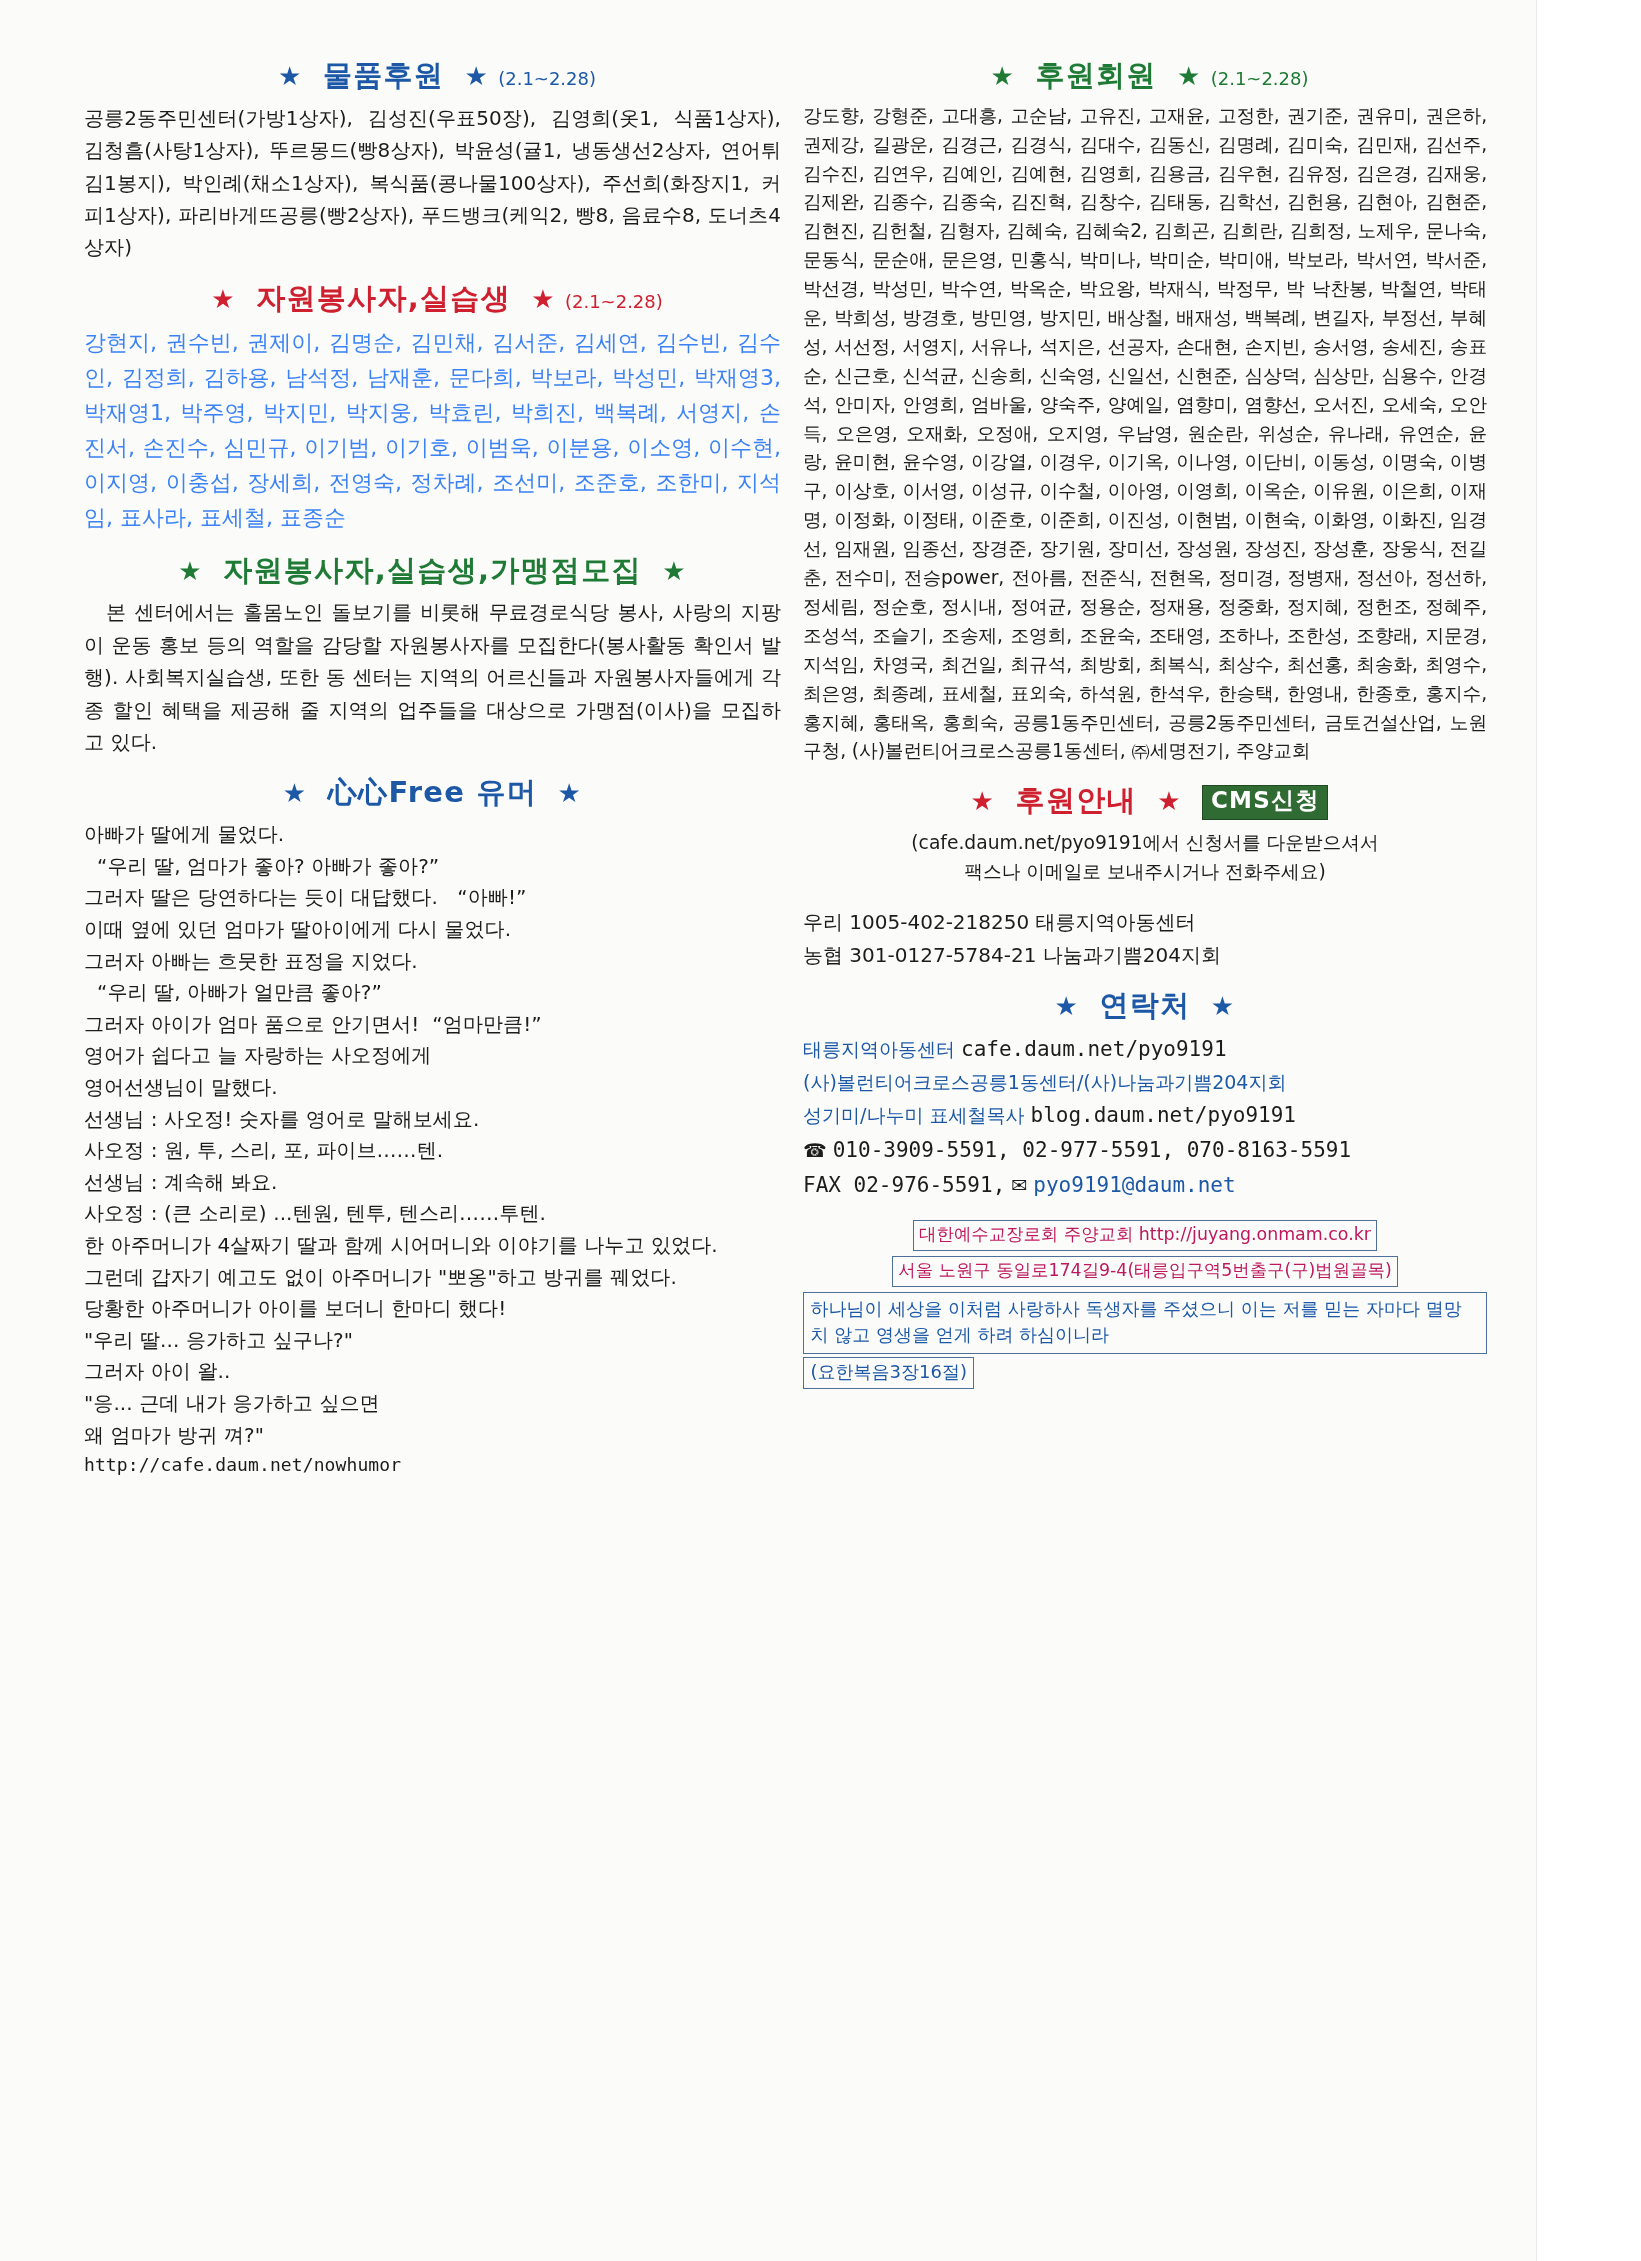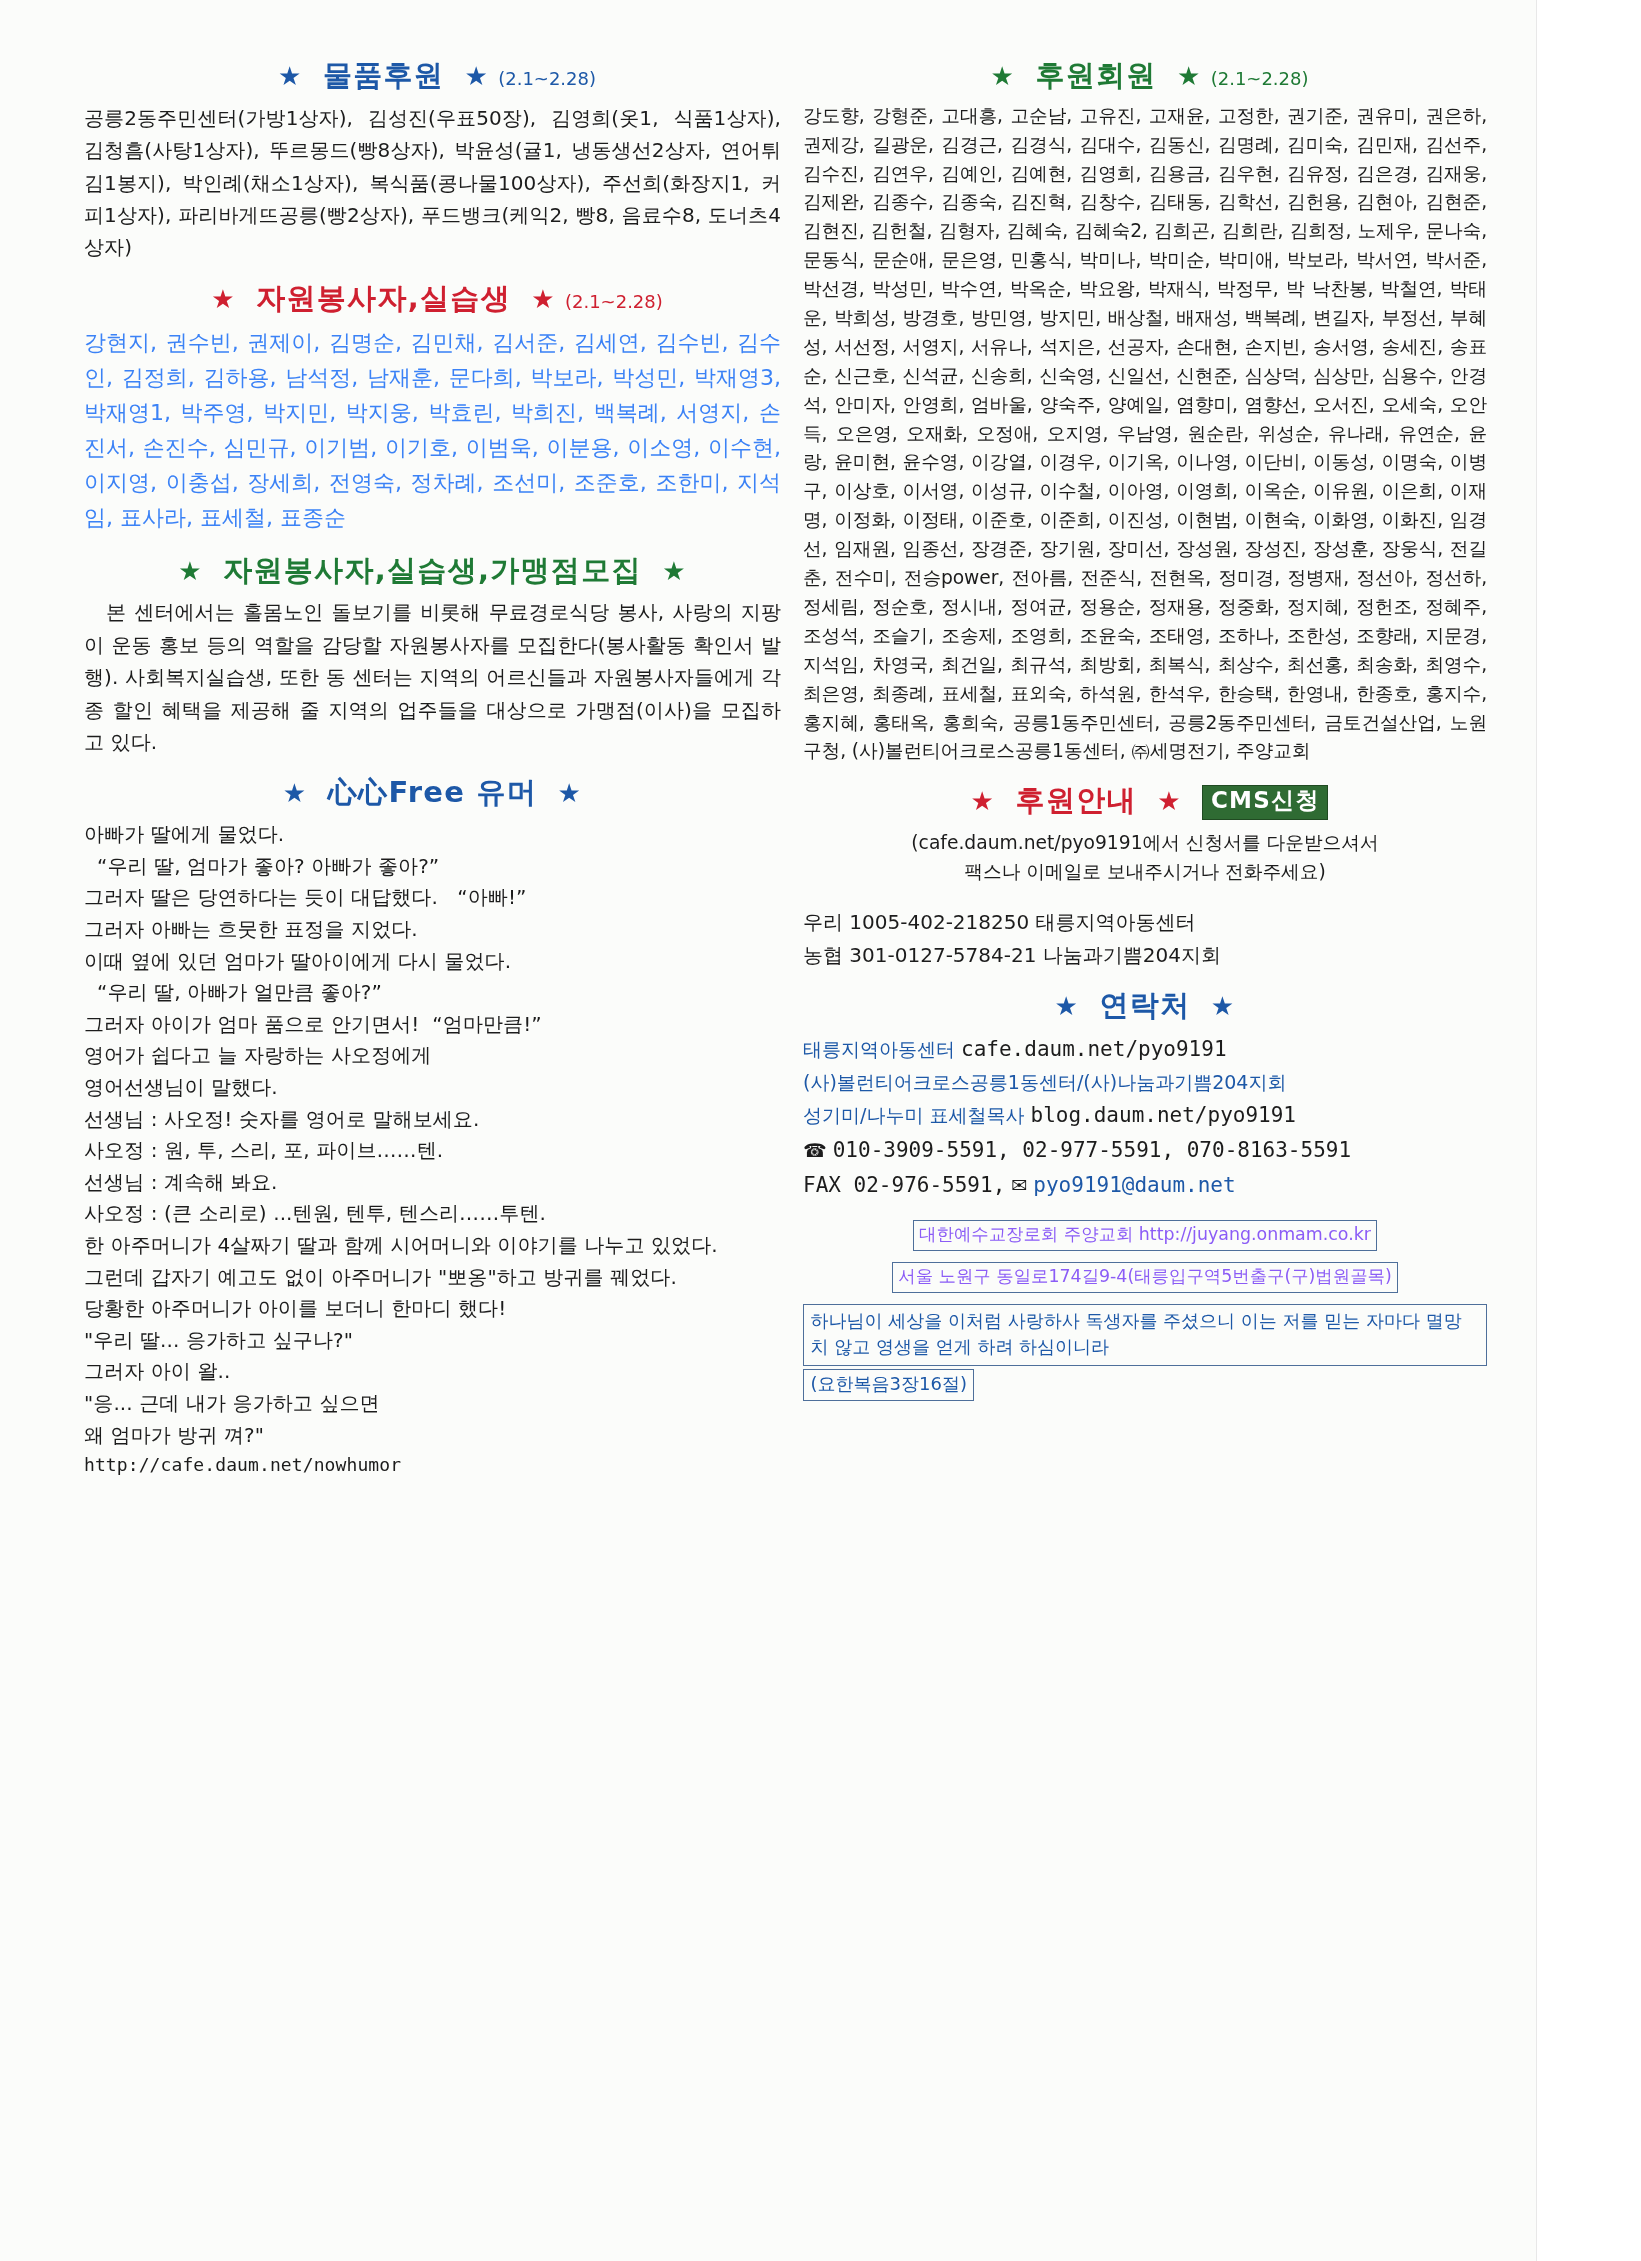--- a/index.html
+++ b/index.html
@@ -122,25 +122,25 @@
     margin:6.5px 0 0 0;
     font-size:19px;
     line-height:1.66;
     color:#1c1c1c;
   }
   .contact .lnk { color:#1d58a7; }
   .contact .mono { font-family:"DejaVu Sans Mono", monospace; font-size:21px; }
 
   .footbox {
     border:1.3px solid #4e6f9a;
-    color:#8b5cf6;
+    color:#be185d;
     font-size:17.4px;
     line-height:1.35;
     padding:1.9px 5.2px 3.9px 5.2px;
-    margin:0 auto 11px auto;
+    margin:0 auto 5px auto;
     display:table;
     white-space:nowrap;
     font-family:"DejaVu Sans", sans-serif;
   }
   .footverse {
     border:1.3px solid #4e6f9a;
     color:#1d58a7;
     font-size:18px;
     line-height:1.45;
     padding:2.6px 6.5px 5.2px 6.5px;
@@ -199,22 +199,22 @@
     <div class="section">
       <h2 class="head blue">
         <span class="star">★</span>
         <span>心心Free 유머</span>
         <span class="star">★</span>
       </h2>
       <div class="humor">
         <div>아빠가 딸에게 물었다.</div>
         <div>  “우리 딸, 엄마가 좋아? 아빠가 좋아?”</div>
         <div>그러자 딸은 당연하다는 듯이 대답했다.   “아빠!”</div>
+        <div>이때 옆에 있던 엄마가 딸아이에게 다시 물었다.</div>
         <div>그러자 아빠는 흐뭇한 표정을 지었다.</div>
-        <div>이때 옆에 있던 엄마가 딸아이에게 다시 물었다.</div>
         <div>  “우리 딸, 아빠가 얼만큼 좋아?”</div>
         <div>그러자 아이가 엄마 품으로 안기면서!  “엄마만큼!”</div>
         <div>영어가 쉽다고 늘 자랑하는 사오정에게</div>
         <div>영어선생님이 말했다.</div>
         <div>선생님 : 사오정! 숫자를 영어로 말해보세요.</div>
         <div>사오정 : 원, 투, 스리, 포, 파이브……텐.</div>
         <div>선생님 : 계속해 봐요.</div>
         <div>사오정 : (큰 소리로) ...텐원, 텐투, 텐스리……투텐.</div>
         <div>한 아주머니가 4살짜기 딸과 함께 시어머니와 이야기를 나누고 있었다.</div>
         <div>그런데 갑자기 예고도 없이 아주머니가 "뽀옹"하고 방귀를 꿰었다.</div>

